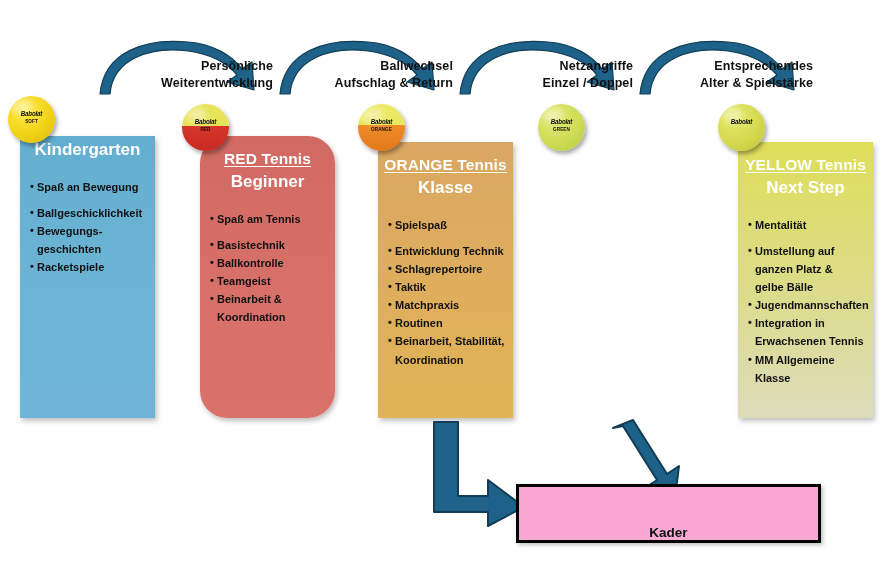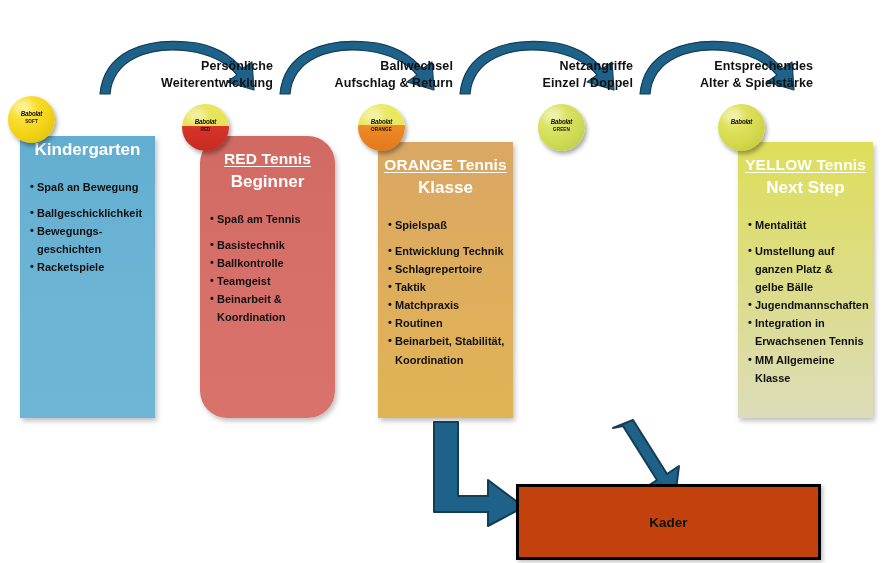--- a/index.html
+++ b/index.html
@@ -77,24 +77,24 @@
   .ball-red   {background:linear-gradient(180deg,#e8e45c 0%,#e6e257 46%,#d8342a 47%,#c72b22 100%);}
   .ball-orange{background:linear-gradient(180deg,#ecea66 0%,#e9e75f 44%,#ef8b28 45%,#e2791b 100%);}
   .ball-green {background:radial-gradient(circle at 34% 28%,#e4ea72 0%,#cfdc56 55%,#b6c944 100%);}
   .ball-yellow{background:radial-gradient(circle at 34% 28%,#e6e86a 0%,#d5da4f 55%,#bdc43c 100%);}
 
   
   .elbow{position:absolute;left:428px;top:418px;width:105px;height:110px;}
   .downarrow{position:absolute;left:605px;top:418px;width:80px;height:82px;}
 
   .kader{
-    position:absolute;left:516px;top:484px;width:305px;height:76px;
-    background:#c2410c;border:3px solid #000;box-sizing:border-box;
+    position:absolute;left:516px;top:484px;width:305px;height:59px;
+    background:#f9a8d4;border:3px solid #000;box-sizing:border-box;
     box-shadow:2px 2px 4px rgba(0,0,0,.25);
-    display:flex;flex-direction:column;align-items:center;justify-content:center;
+    display:flex;flex-direction:column;align-items:center;justify-content:flex-end;
   }
   .kader .k-title{font-size:13.5px;color:#111;font-weight:600;}
   .kader .k-sub{font-size:11px;color:#111;font-weight:bold;margin-top:3px;}
 </style>
 <style>.col li.nobullet::before{content:"";}</style></head>
 <body>
 
 <div id="stage">
 
   <div class="curve-arrow" style="left:96px;">

